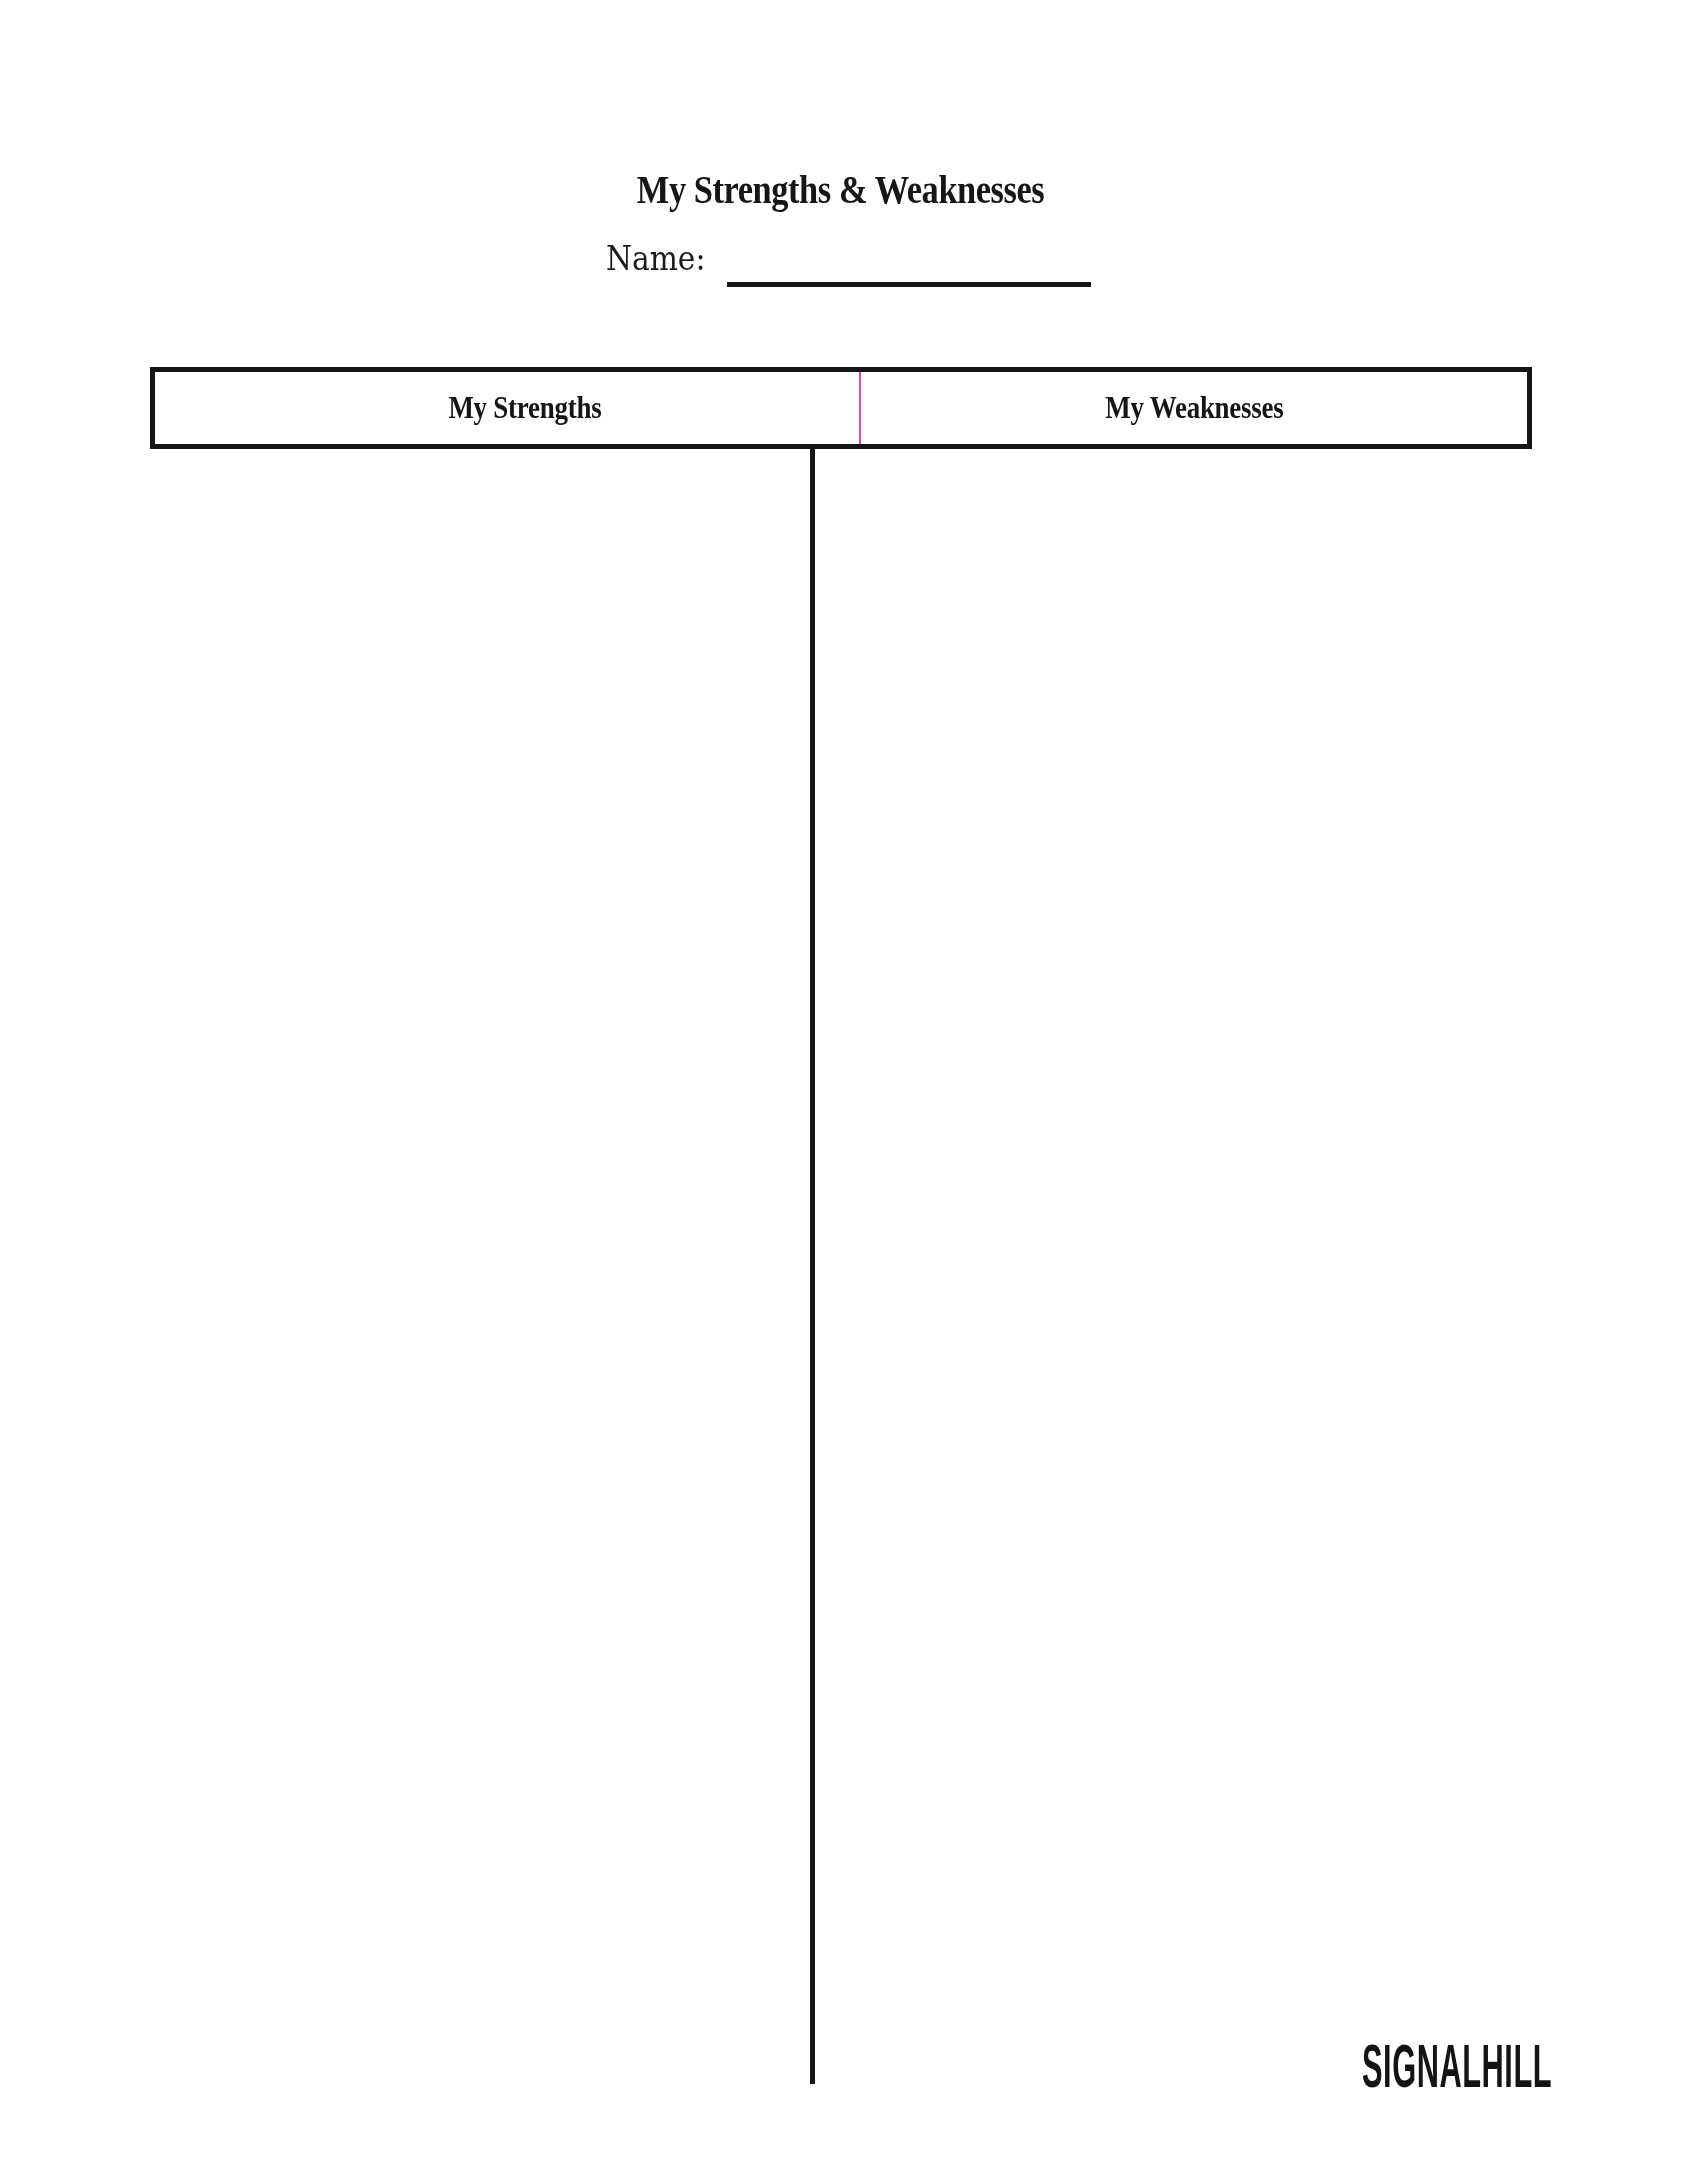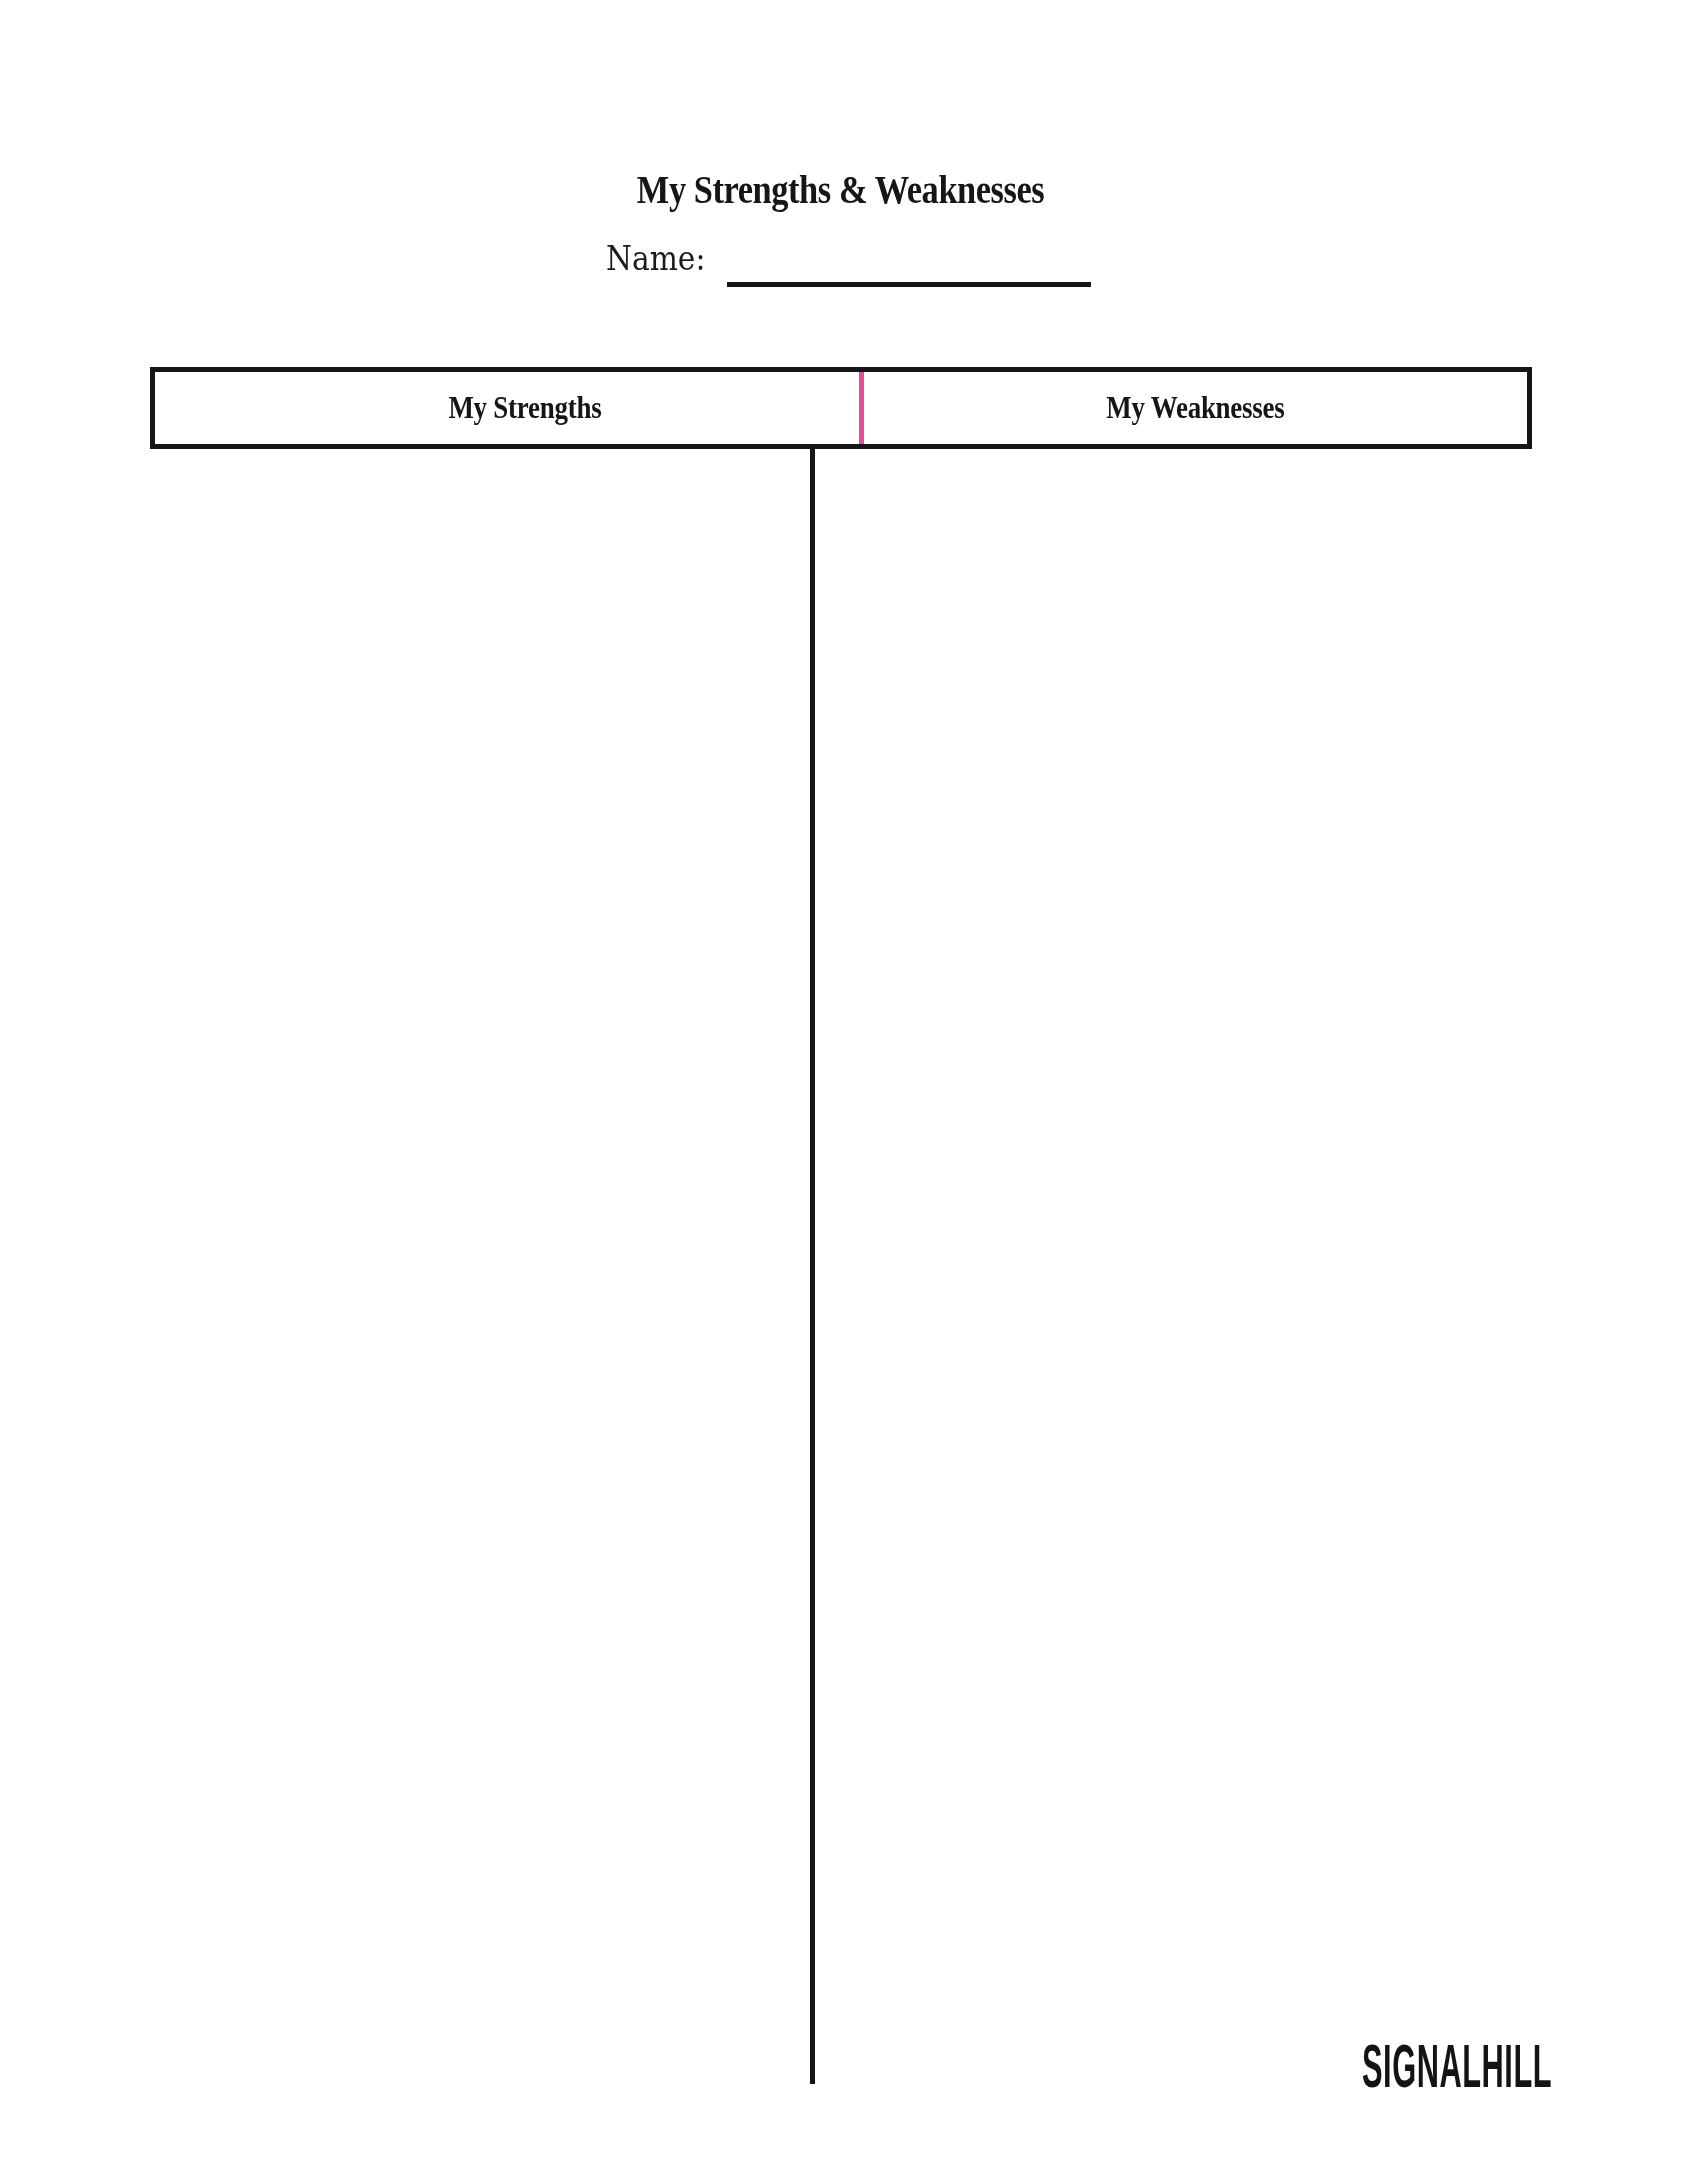--- a/index.html
+++ b/index.html
@@ -87,21 +87,21 @@
   }
   .chart-header-cell {
     flex: 1 1 50%;
     box-sizing: border-box;
     display: flex;
     align-items: center;
     justify-content: center;
     height: 100%;
   }
   .chart-header-cell + .chart-header-cell {
-    border-left: 5px solid #ec4899;
+    border-left: 2px solid #ec4899;
   }
   .chart-header-label {
     font-family: "Liberation Serif", "DejaVu Serif", serif;
     font-weight: bold;
     font-size: 31px;
     color: #161616;
     letter-spacing: -0.3px;
     transform: scaleX(0.87);
     white-space: nowrap;
   }

